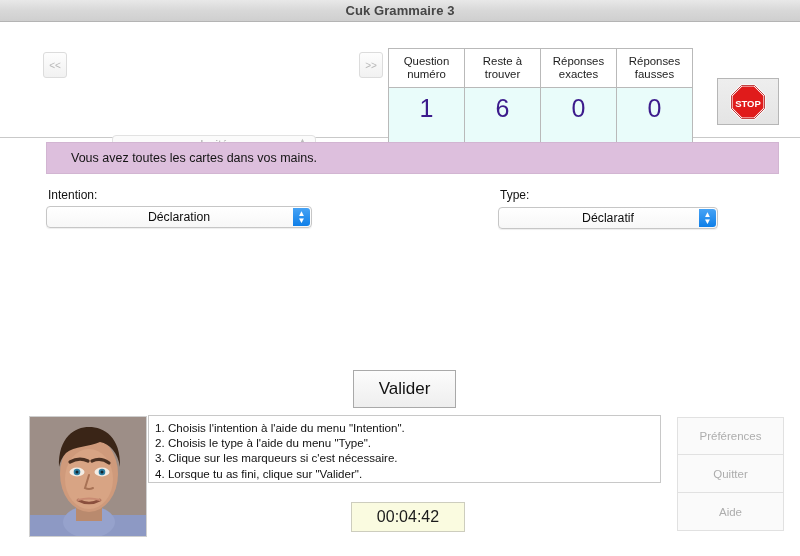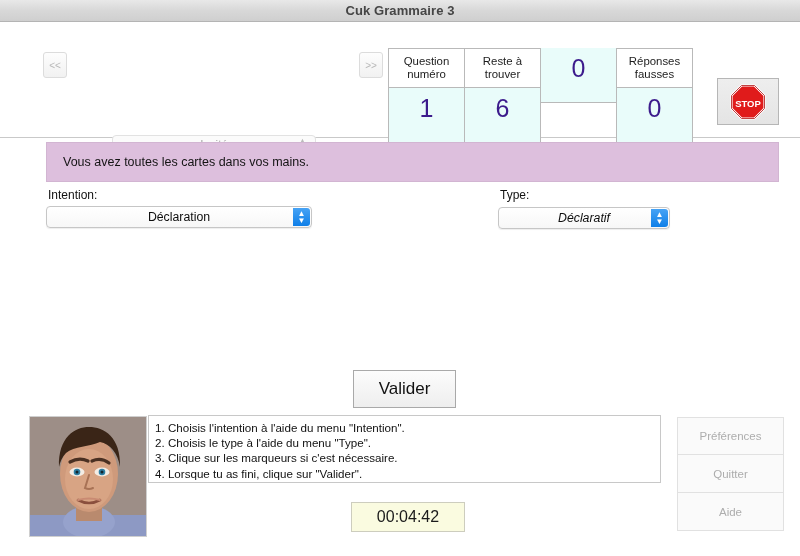--- a/index.html
+++ b/index.html
@@ -101,25 +101,25 @@
     position: absolute; left: 717px; top: 56px;
     width: 62px; height: 47px;
     background: linear-gradient(to bottom, #eeeeee, #e4e4e4);
     border: 1px solid #b6b6b6;
     display: flex; align-items: center; justify-content: center;
   }
 
   
   #message-bar {
     position: absolute; left: 46px; top: 142px;
-    width: 733px; height: 40px;
+    width: 733px; height: 32px;
     background: #ddbfdd;
     border: 1px solid #d2b5d2;
     display: flex; align-items: center;
-    padding-left: 16px;
+    padding-left: 24px;
     font-size: 12.5px; color: #141414;
   }
 
   
   .field-label {
     position: absolute;
     font-size: 12px; color: #111;
   }
   #label-intention { left: 48px; top: 188px; }
   #label-type { left: 500px; top: 188px; }
@@ -128,21 +128,21 @@
     position: absolute;
     height: 22px;
     border: 1px solid #c6c6c6;
     border-radius: 4px;
     background: linear-gradient(to bottom, #ffffff, #f7f7f7);
     display: flex; align-items: center; justify-content: center;
     font-size: 12.3px; color: #0d0d0d;
     box-shadow: 0 1px 1px rgba(0,0,0,0.07);
   }
   #popup-intention { left: 46px; top: 206px; width: 266px; }
-  #popup-type { left: 498px; top: 207px; width: 172px; font-style: italic; }
+  #popup-type { left: 498px; top: 207px; width: 220px; }
   .popup .arrows {
     position: absolute; right: 1px; top: 1px;
     width: 17px; height: 18px;
     background: linear-gradient(to bottom, #47a3f5, #0f7fe8);
     border-radius: 0 3px 3px 0;
     display: flex; flex-direction: column;
     align-items: center; justify-content: center;
     color: #ffffff; font-size: 8px; line-height: 7px;
   }
 
@@ -229,20 +229,22 @@
       <div class="stat-val">1</div>
     </div>
 
     <div class="stat-col">
       <div class="stat-head">Reste à
 trouver</div>
       <div class="stat-val">6</div>
     </div>
 
     <div class="stat-col">
+      <div class="stat-head">Réponses
+exactes</div>
       <div class="stat-val">0</div>
     </div>
 
     <div class="stat-col">
       <div class="stat-head">Réponses
 fausses</div>
       <div class="stat-val">0</div>
     </div>
 
   </div>

